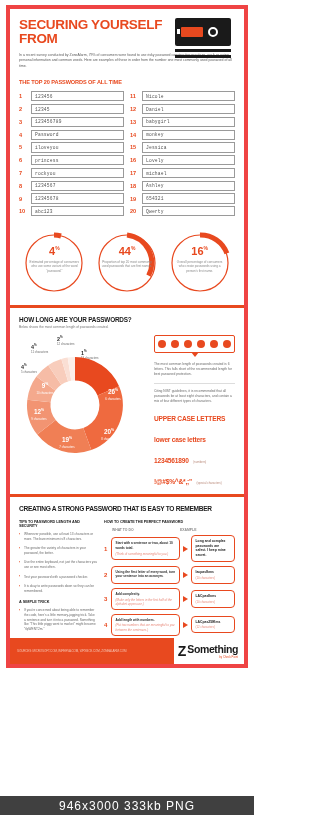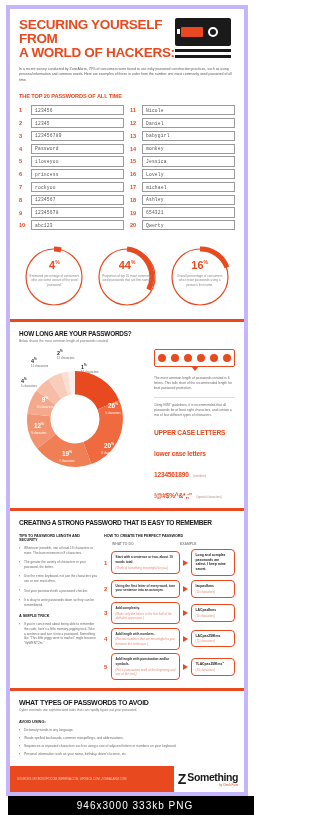--- a/index.html
+++ b/index.html
@@ -7,22 +7,22 @@
     width: 254px; height: 815px;
     background: #ffffff;
     font-family: "Liberation Sans", sans-serif;
     overflow: hidden;
   }
   .page { width: 254px; height: 815px; position: relative; background: #fff; }
 
   
   .frame {
     position: absolute; left: 6px; top: 5px;
-    width: 242px; height: 791px;
-    border: 4px solid #c4b5fd;
+    width: 242px; height: 663px;
+    border: 4px solid #ef4444;
     background: #ffffff;
   }
   .inner { position: absolute; left: 0; top: 0; right: 0; bottom: 0; overflow: hidden; }
 
   .hrule { height: 3px; background: #e8491f; width: 100%; }
 
   
   .header { padding: 9px 9px 0 9px; }
   .title { color: #e8491f; font-weight: bold; font-size: 13.5px;
            line-height: 14px; letter-spacing: -0.3px; width: 165px; }
@@ -144,35 +144,34 @@
   .f-src { color: #f6c3b2; font-size: 3px; letter-spacing: -0.1px; }
   .f-logo { background: #fff; height: 26px; display: flex; align-items: center;
             padding: 0 6px 0 4px; margin-right: -7px; }
   .f-z { color: #1a1a1a; font-weight: bold; font-size: 14px; line-height: 14px; }
   .f-name { color: #1a1a1a; font-weight: bold; font-size: 10.5px;
             letter-spacing: -0.4px; margin-left: 1px; }
   .f-tag { color: #e8491f; font-size: 2.8px; text-align: right; margin-top: 0; }
   .f-logo-col { display: flex; flex-direction: column; justify-content: center; }
 
   
-  .caption { position: absolute; left: 8px; bottom: 0; width: 254px; height: 19px;
-             background: #000000; color: #fff; display: flex; align-items: center;
-             justify-content: center; font-size: 10px; letter-spacing: 1px; }
+  .caption { position: absolute; left: 0; bottom: 0; width: 254px; height: 19px;
+             background: #404040; color: #fff; display: flex; align-items: center;
+             justify-content: center; font-size: 12px; letter-spacing: 1px; }
 </style>
 </head>
 <body>
 
 <div class="page">
   <div class="frame">
     <div class="inner">
 
       <div class="header">
         <div class="title">
           <div>SECURING YOURSELF FROM</div>
-          <div>A WORLD OF HACKERS:</div>
         </div>
         <div class="intro">In a recent survey conducted by ZoneAlarm, 79% of consumers were found to use risky password construction practices, such as using  personal information and common words. Here are examples of these in order from the number one most commonly used password of all time.</div>
       </div>
 
       <div class="monitor">
         <div class="mon-screen">
           <div class="mon-dot2"></div>
           <div class="mon-bar"></div>
           <div class="mon-dot"></div>
         </div>

